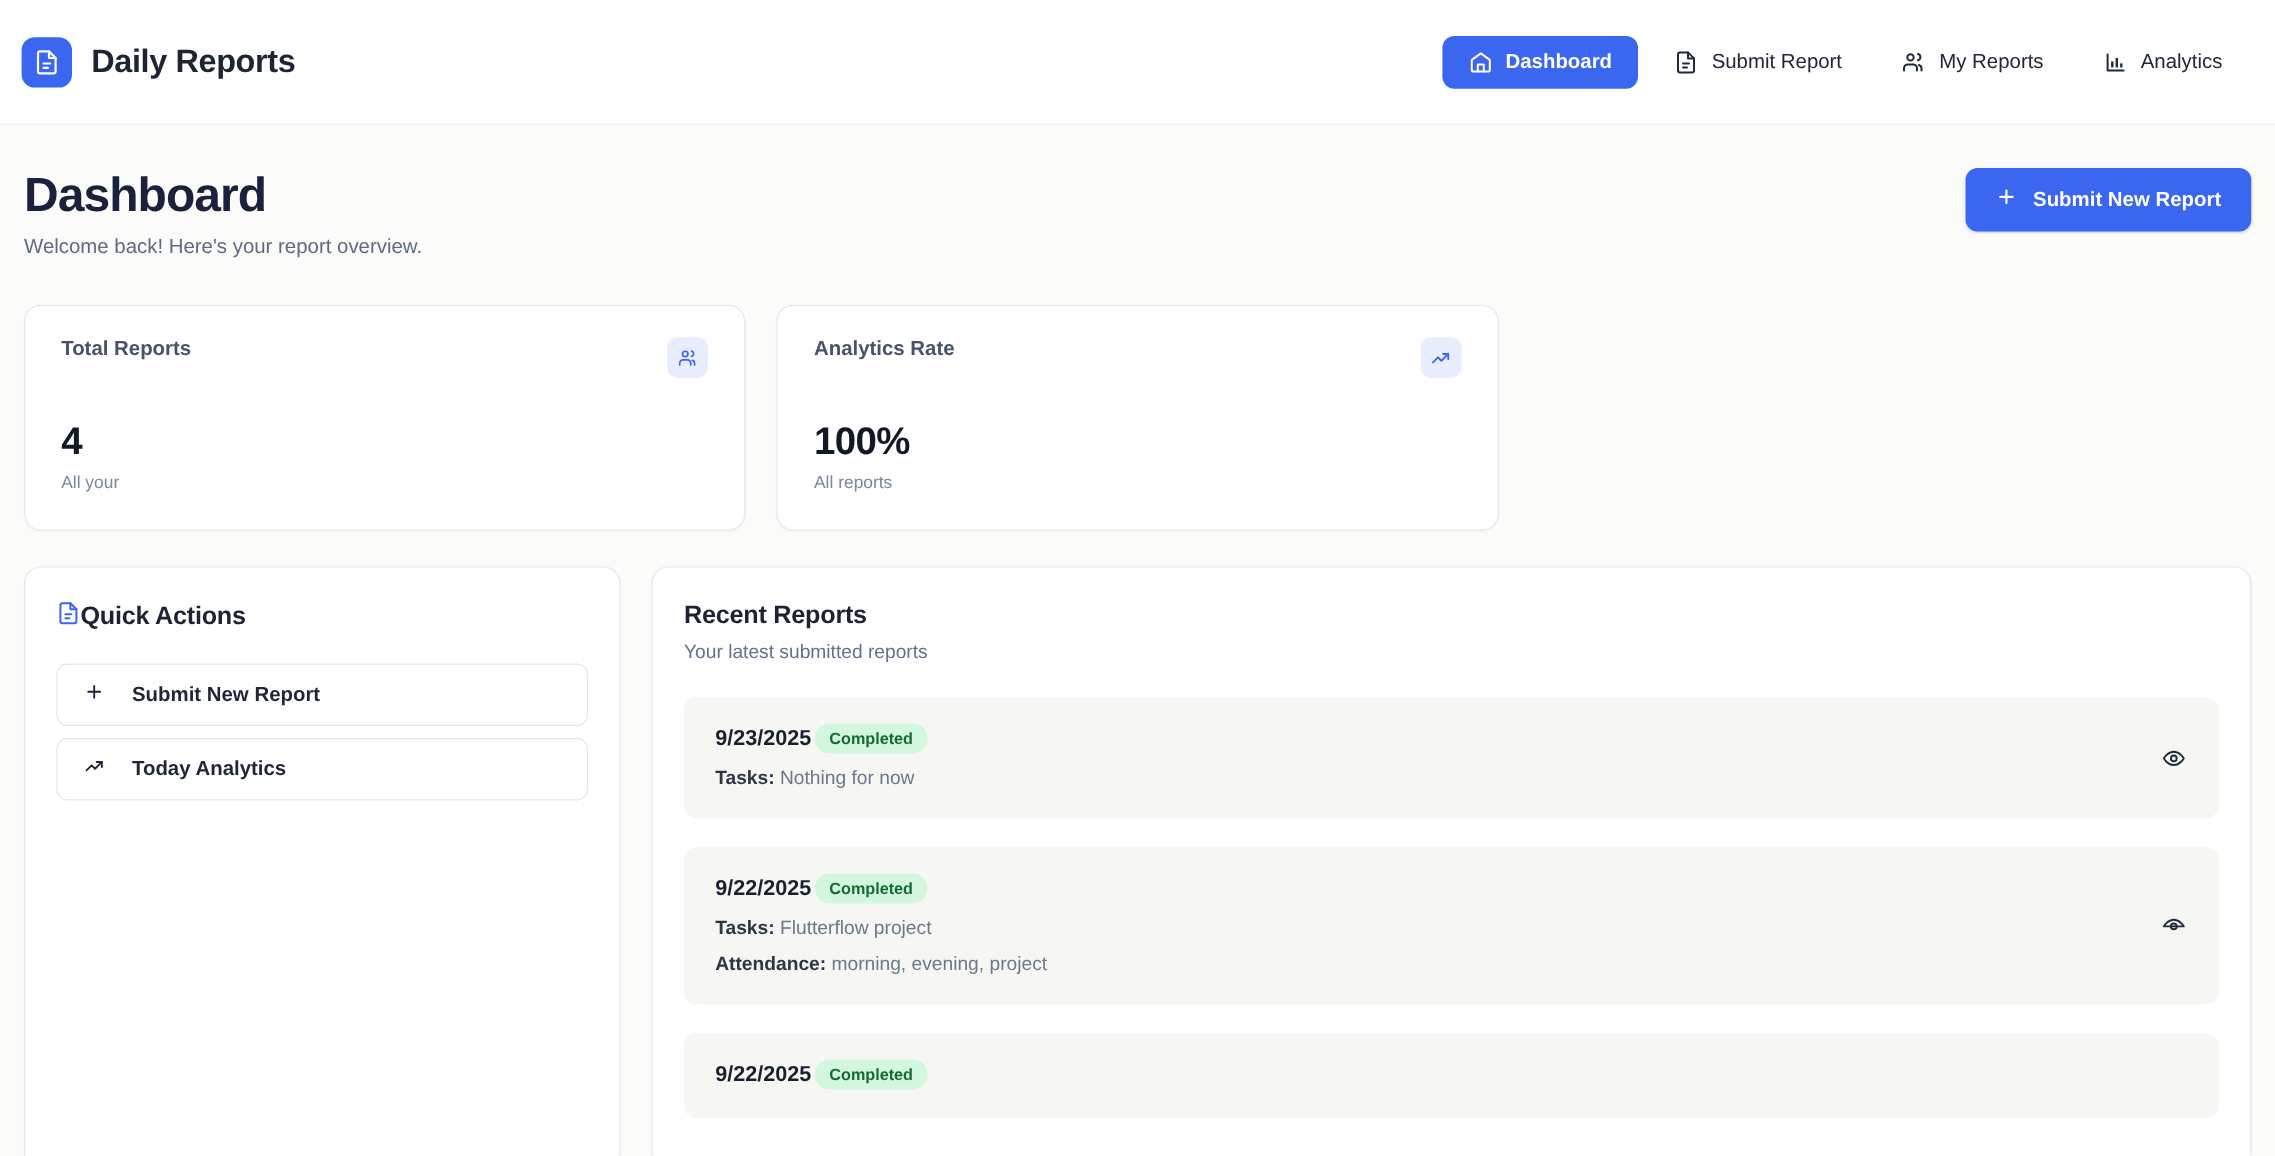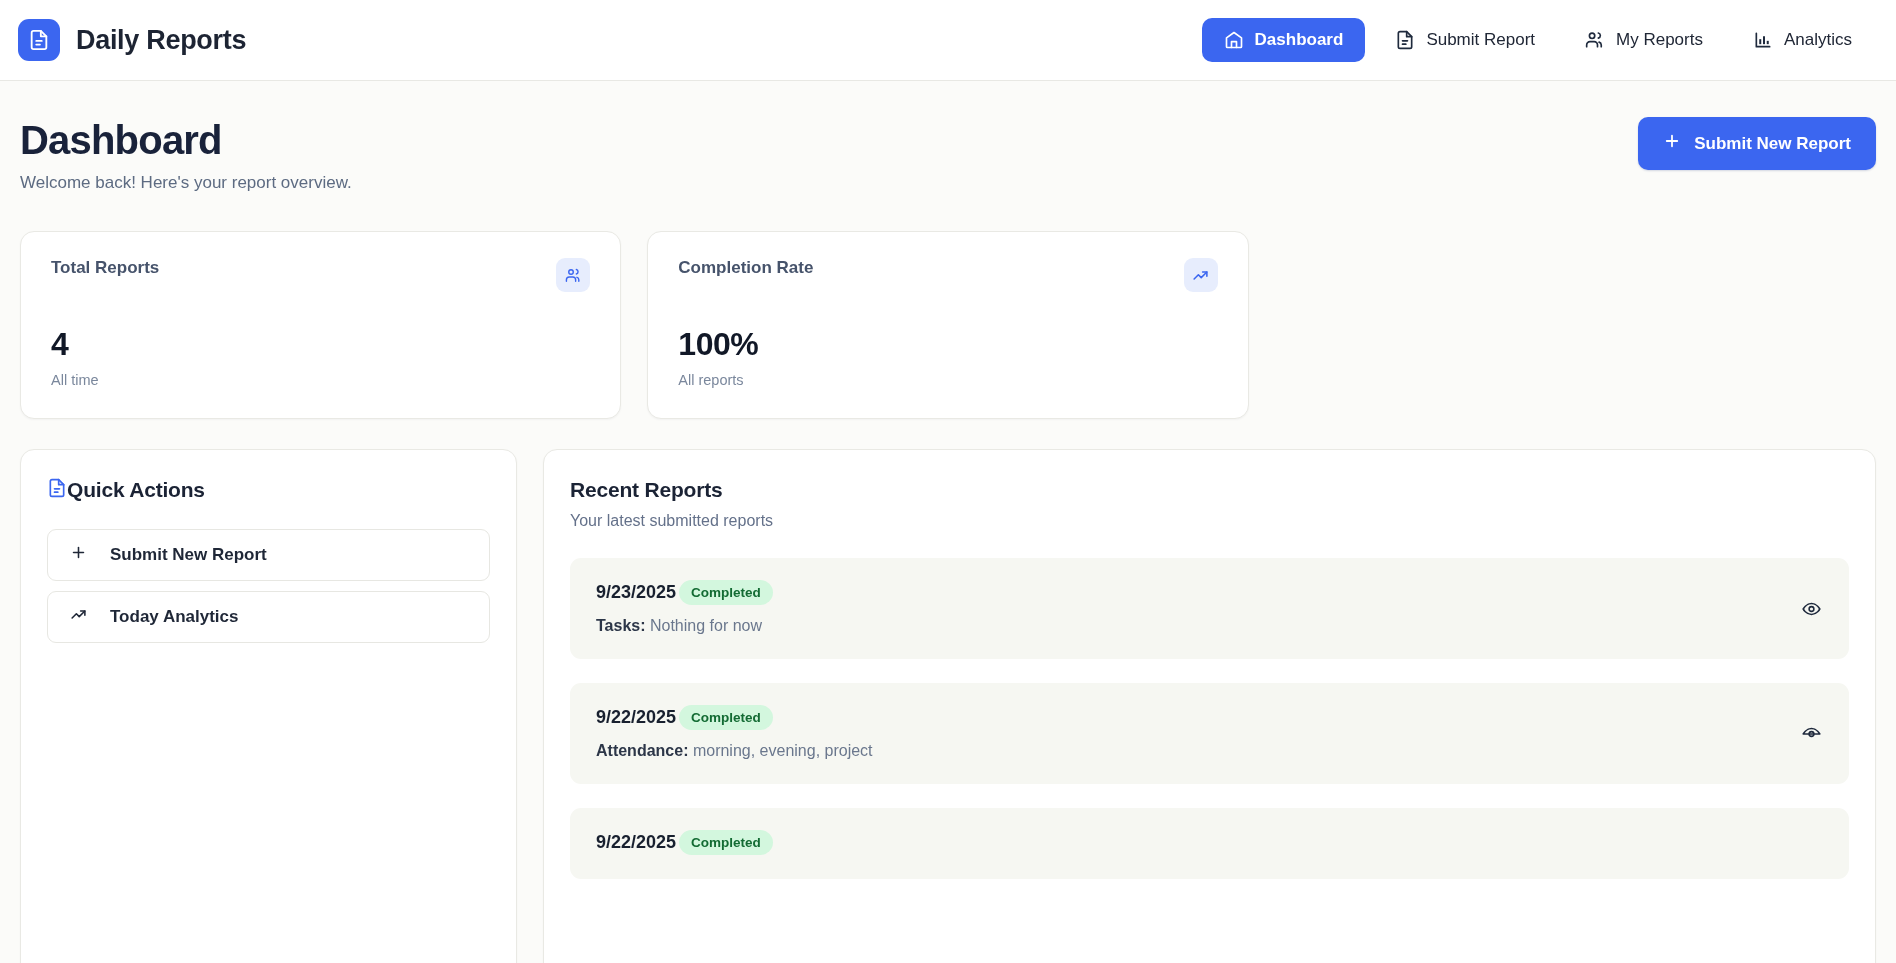--- a/index.html
+++ b/index.html
@@ -7,21 +7,21 @@
     width: 1896px;
     height: 963px;
     overflow: hidden;
     background: #fbfbf9;
     font-family: "Liberation Sans", sans-serif;
     -webkit-font-smoothing: antialiased;
   }
 
   
   .topbar {
-    height: 81px;
+    height: 104px;
     background: #ffffff;
     border-bottom: 1px solid #e8e8e4;
     display: flex;
     align-items: center;
     justify-content: space-between;
     padding: 0 24px 0 18px;
   }
   .brand { display: flex; align-items: center; gap: 16px; }
   .brand-logo {
     width: 42px; height: 42px;
@@ -311,26 +311,26 @@
         <span class="stat-icon">
           <svg width="17" height="17" viewBox="0 0 24 24" fill="none" stroke="currentColor" stroke-width="2" stroke-linecap="round" stroke-linejoin="round">
             <path d="M15 20v-2a4 4 0 0 0-4-4H6a4 4 0 0 0-4 4v2"></path>
             <circle cx="8.5" cy="7" r="3.2"></circle>
             <path d="M16 3.6a3.2 3.2 0 0 1 0 6.2"></path>
             <path d="M19.5 20v-2a3.6 3.6 0 0 0-2.6-3.4"></path>
           </svg>
         </span>
       </div>
       <div class="stat-value">4</div>
-      <div class="stat-note">All time</div>
+      <div class="stat-note">All your</div>
     </div>
 
     <div class="card stat-card">
       <div class="stat-top">
-        <span class="stat-label">Completion Rate</span>
+        <span class="stat-label">Analytics Rate</span>
         <span class="stat-icon">
           <svg width="17" height="17" viewBox="0 0 24 24" fill="none" stroke="currentColor" stroke-width="2.2" stroke-linecap="round" stroke-linejoin="round">
             <polyline points="3 17 9 11 13 15 21 7"></polyline>
             <polyline points="15 7 21 7 21 13"></polyline>
           </svg>
         </span>
       </div>
       <div class="stat-value">100%</div>
       <div class="stat-note">All reports</div>
     </div>
@@ -400,20 +400,24 @@
             </svg>
           </span>
         </div>
 
         <div class="rr-item">
           <div class="rr-row1">
             <span class="rr-date">9/22/2025</span>
             <span class="badge">Completed</span>
           </div>
           <div class="rr-line">
+            <b>Tasks:</b>
+            <span>Flutterflow project</span>
+          </div>
+          <div class="rr-line">
             <b>Attendance:</b>
             <span>morning, evening, project</span>
           </div>
           <span class="rr-eye">
             <svg width="19" height="19" viewBox="0 0 24 24" fill="none" stroke="currentColor" stroke-width="2" stroke-linecap="round" stroke-linejoin="round">
               <path d="M1.5 12s3.8-7 10.5-7 10.5 7 10.5 7S1.5 12 1.5 12z"></path>
               <circle cx="12" cy="12" r="3"></circle>
             </svg>
           </span>
         </div>

